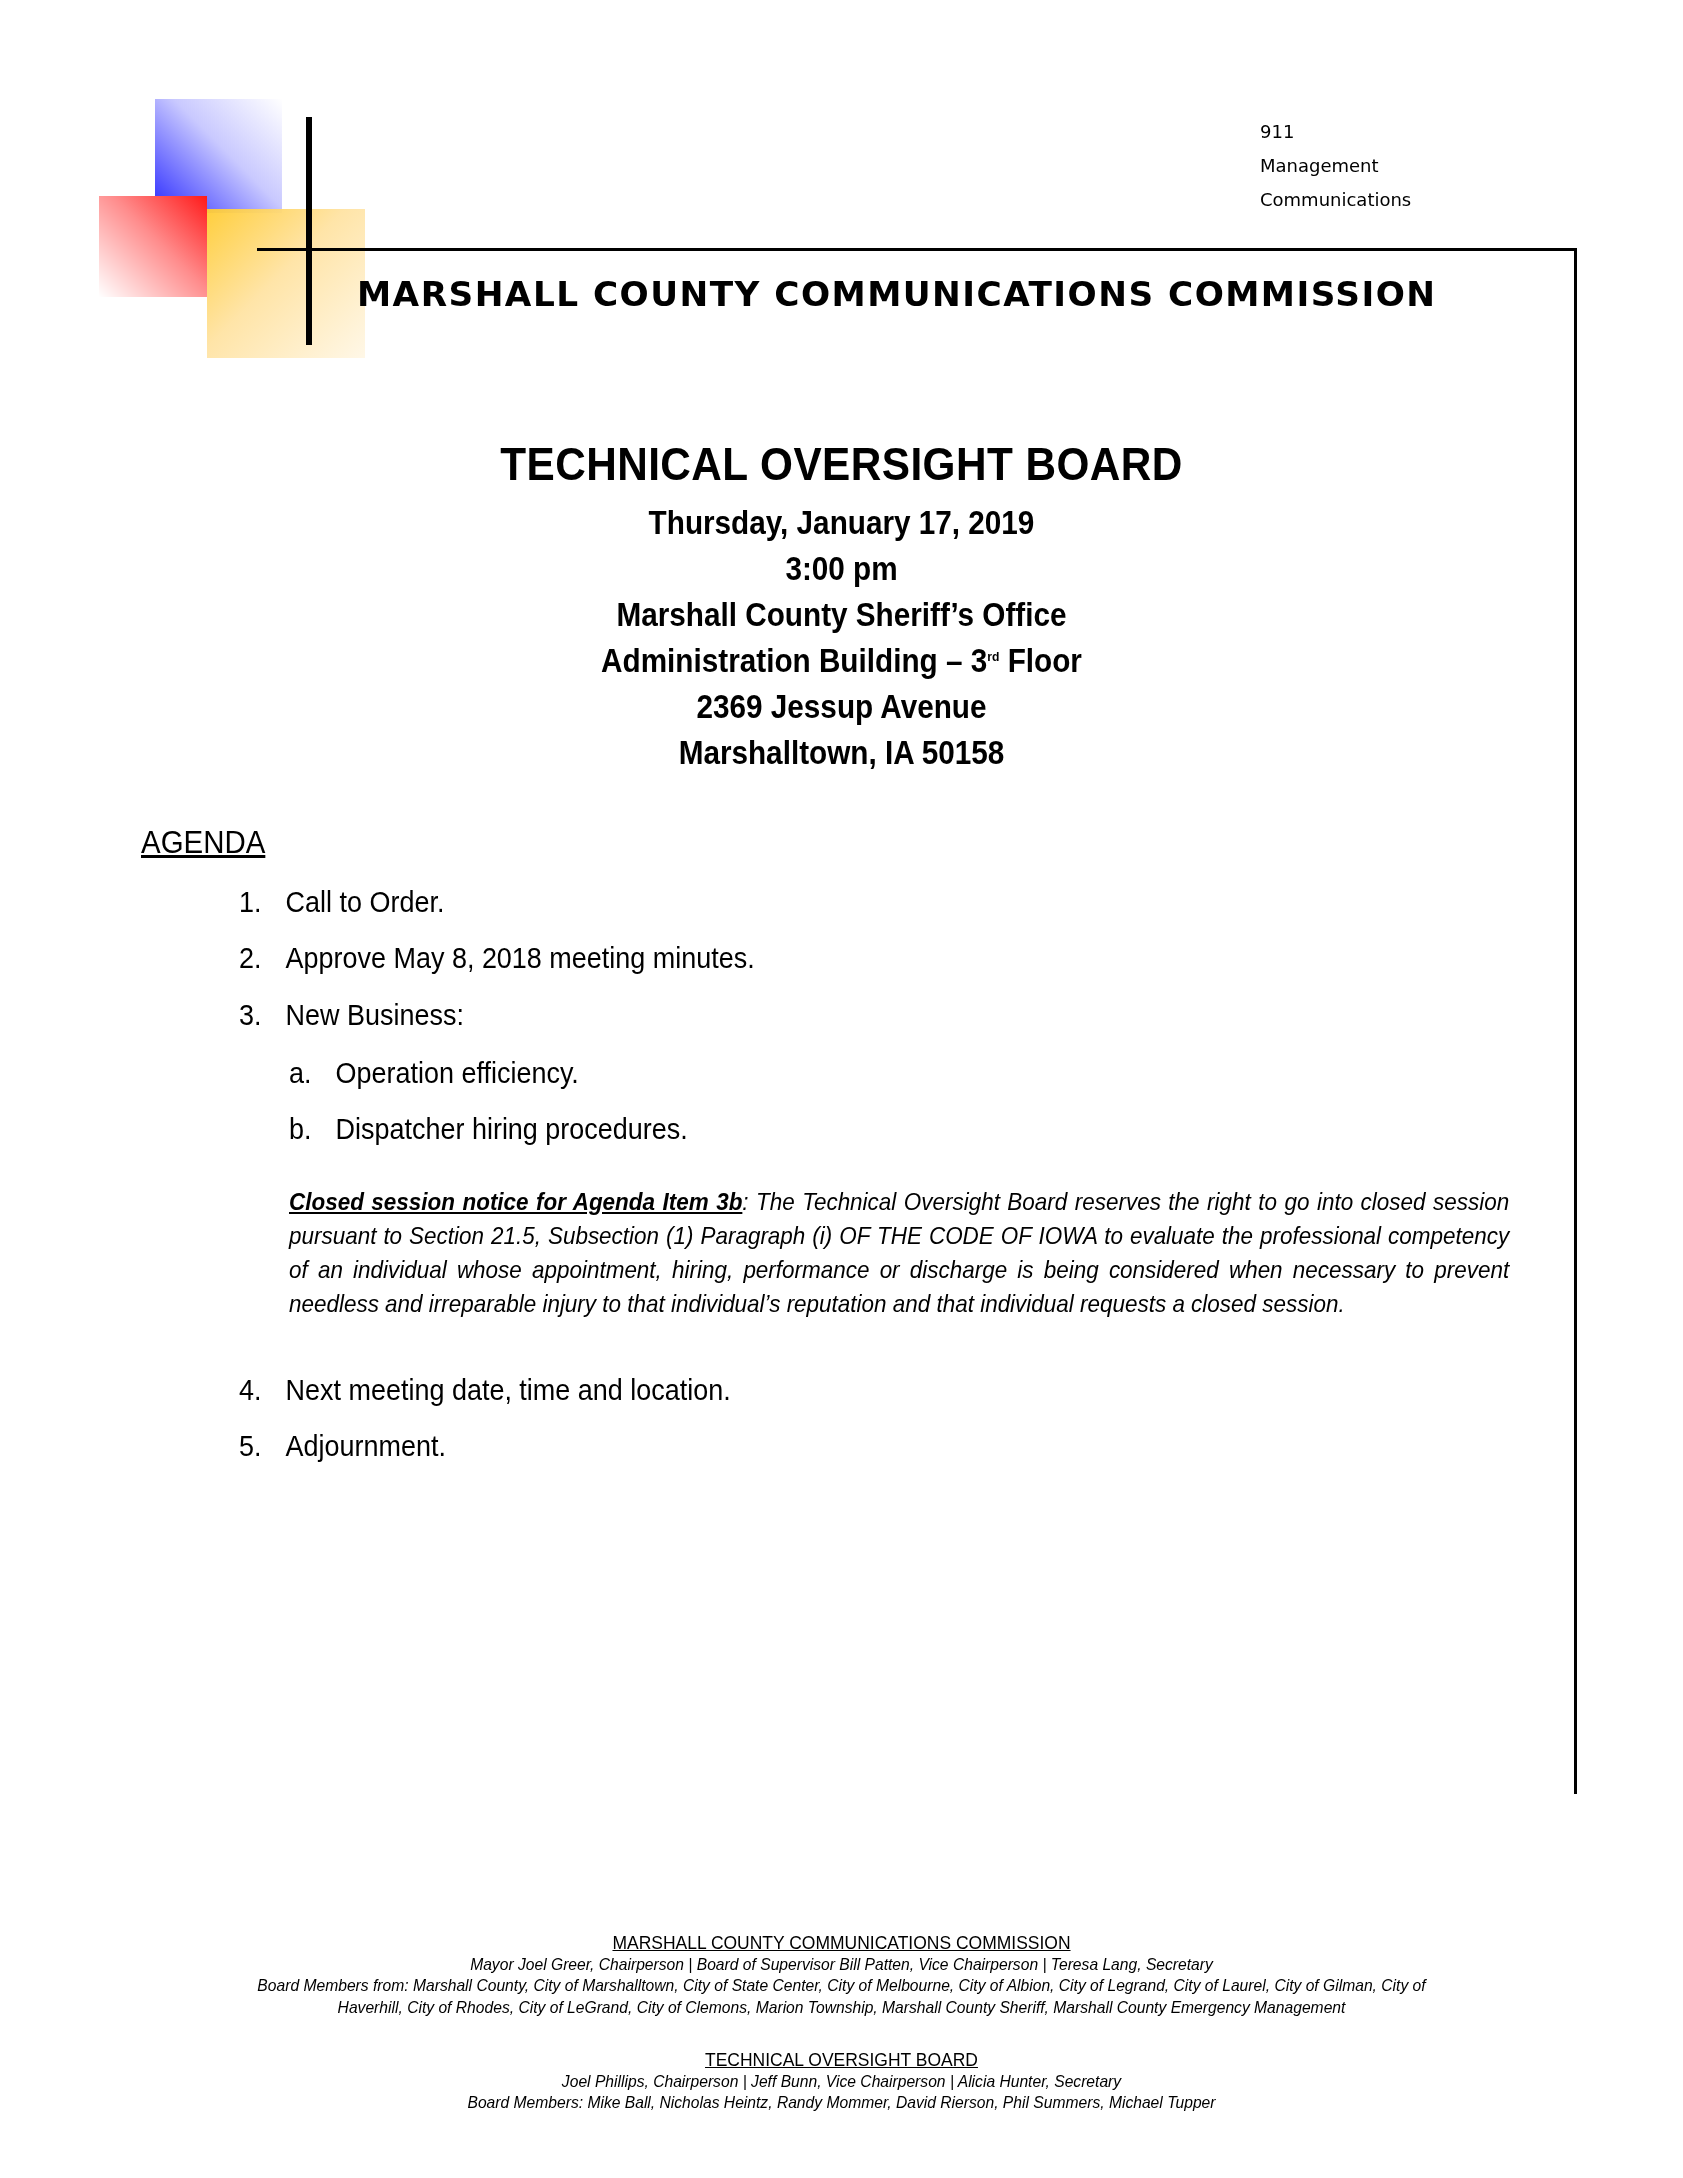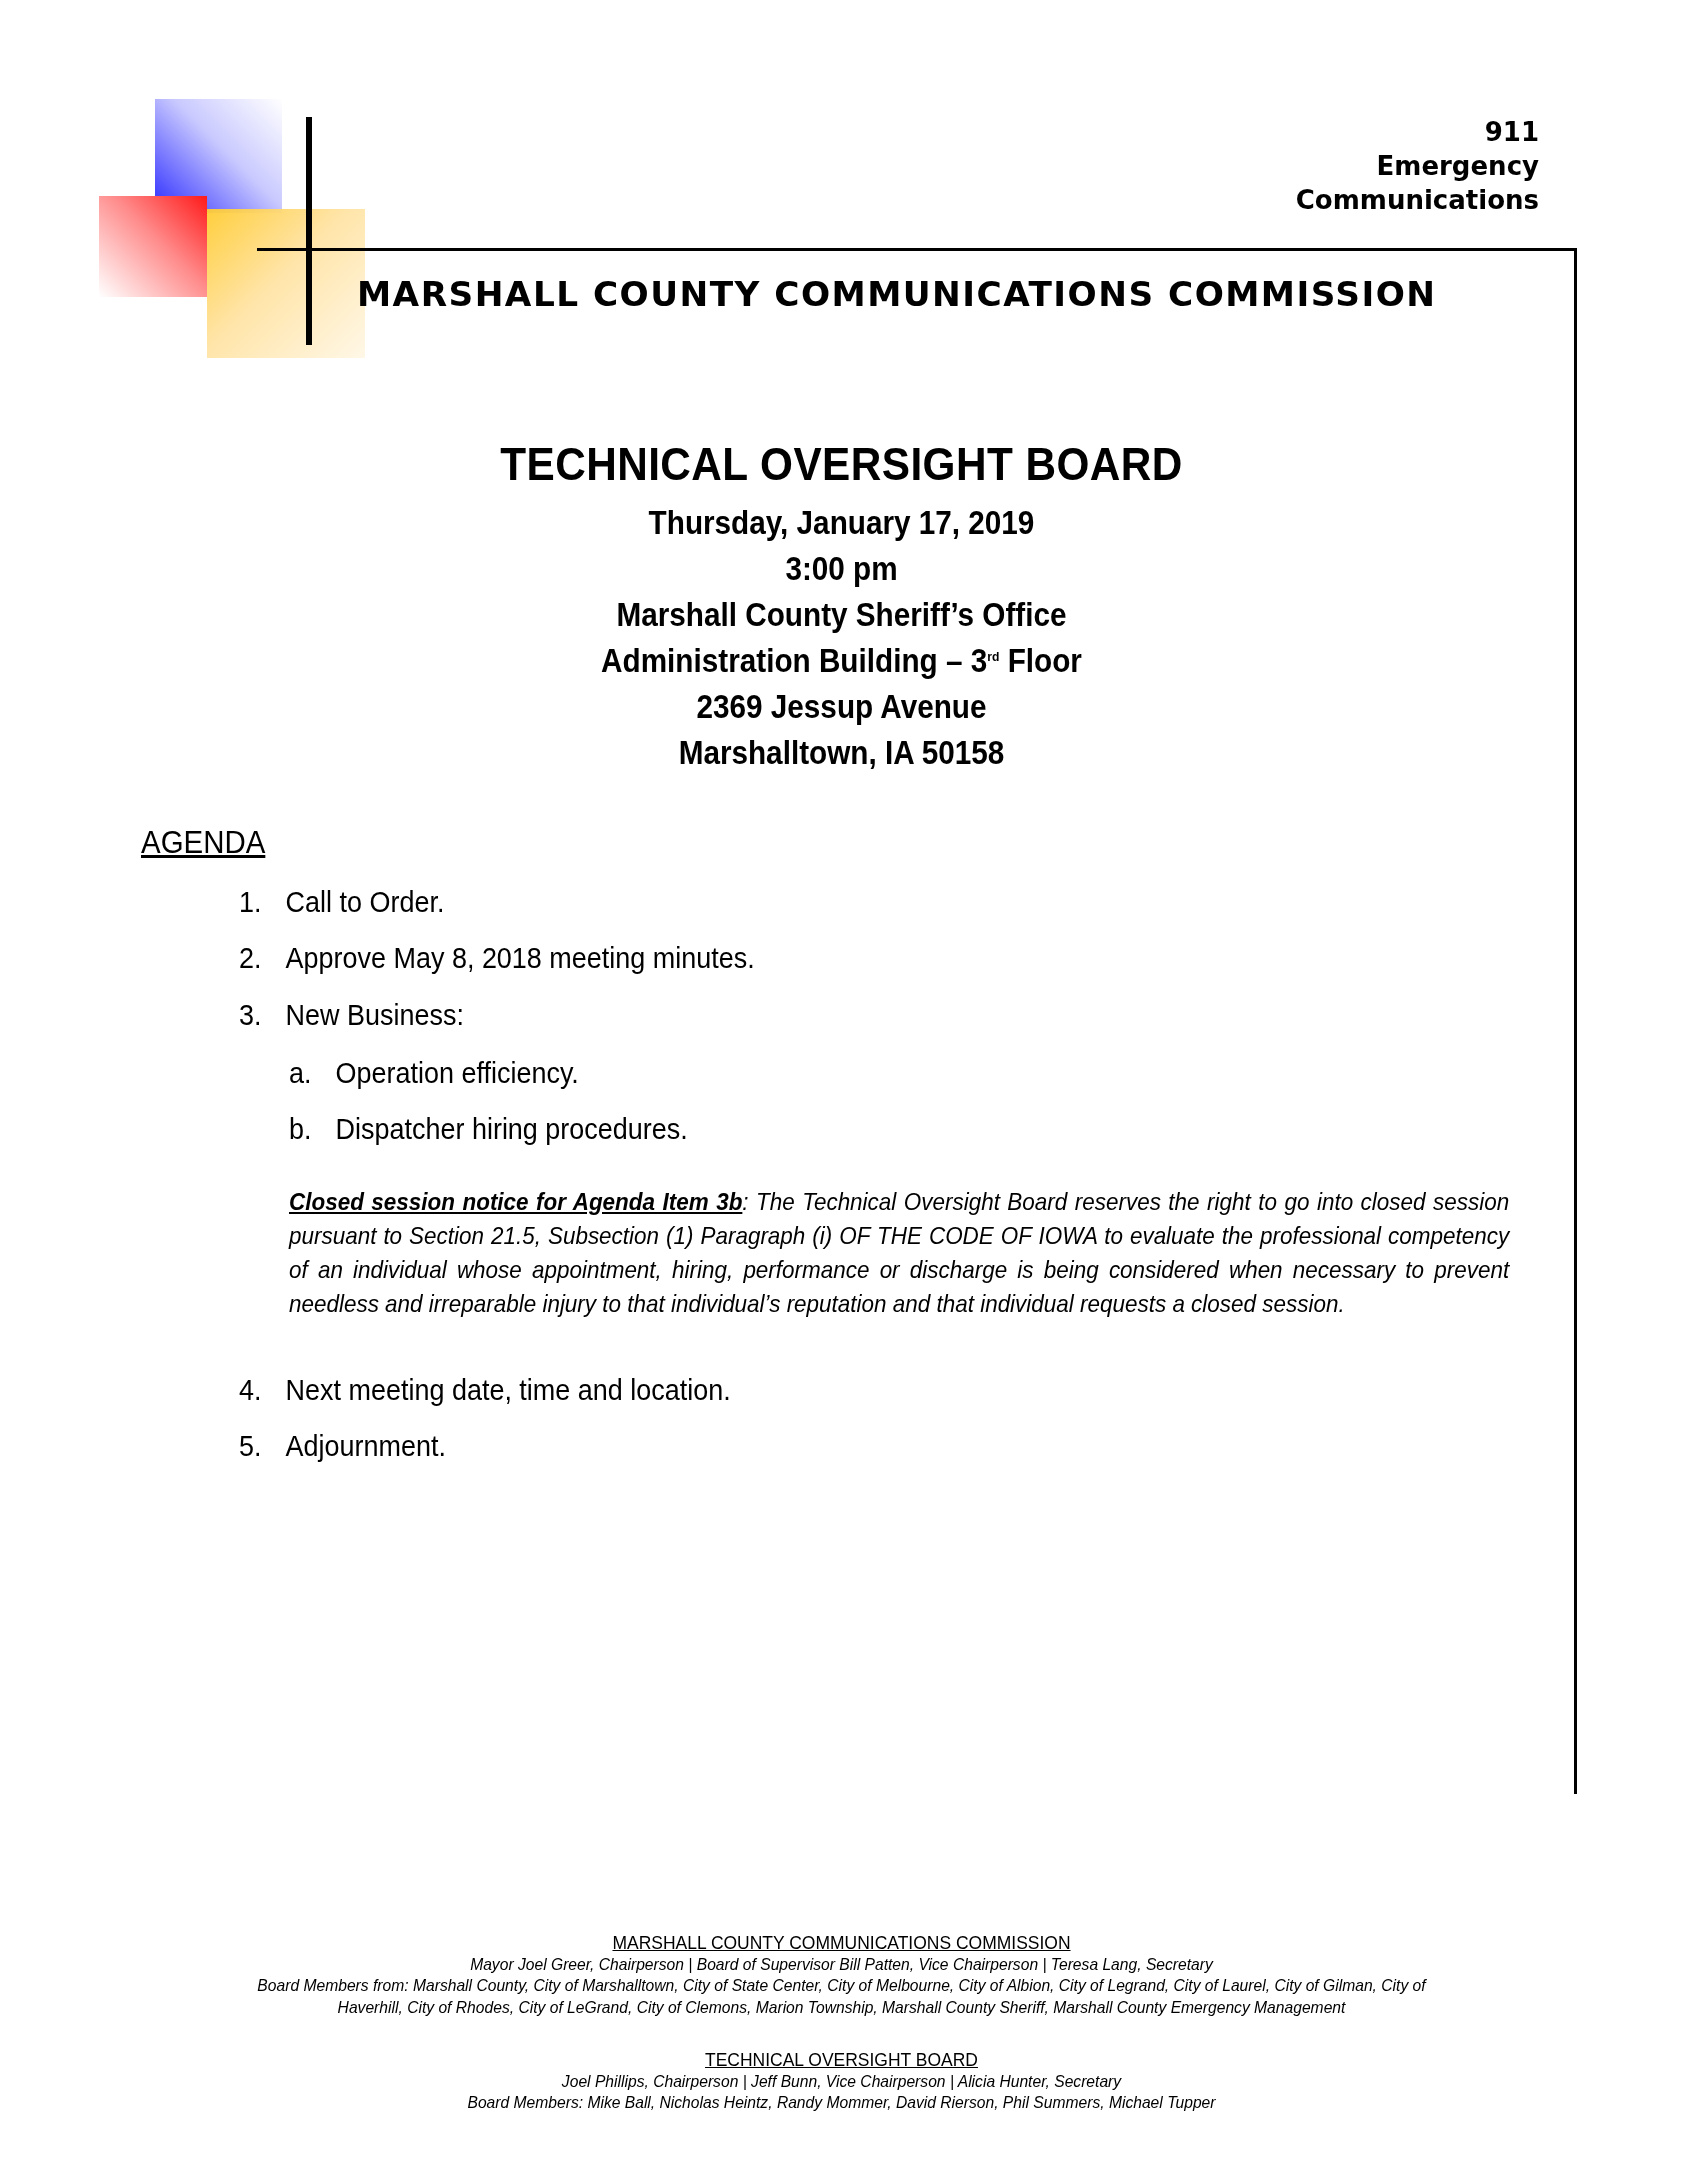--- a/index.html
+++ b/index.html
@@ -5,21 +5,21 @@
   html, body { margin:0; padding:0; background:#fff; }
   body { width:1683px; height:2178px; position:relative; overflow:hidden; font-family:"Liberation Sans", sans-serif; color:#000; }
   .abs { position:absolute; }
   .sq-blue { left:155px; top:99px; width:127px; height:114px; background:linear-gradient(225deg, #ffffff 0%, #c9c9ff 45%, #2a2aff 100%); }
   .sq-red { left:99px; top:196px; width:108px; height:101px; background:linear-gradient(225deg, #ff1a1a 0%, #ff8c8c 45%, #ffffff 100%); }
   .sq-yellow { left:207px; top:209px; width:158px; height:149px; background:linear-gradient(135deg, #ffcc33 0%, #ffe3a3 45%, #fff7e6 100%); opacity:.95; }
   .vbar { left:306px; top:117px; width:6.3px; height:228px; background:#000; }
   .hline { left:257px; top:248px; width:1320px; height:2.7px; background:#000; }
   .rline { left:1574px; top:248px; width:2.7px; height:1546px; background:#000; }
   .org-name { left:357px; top:275px; font-family:"DejaVu Sans", sans-serif; font-weight:bold; font-size:33px; letter-spacing:1.4px; white-space:nowrap; transform:scaleX(1.04); transform-origin:left; }
-  .badge { left:1260px; top:115px; width:279px; text-align:right; font-family:"DejaVu Sans", sans-serif; font-weight:bold; font-size:26px; line-height:34px; }
+  .badge { left:1260px; top:115px; width:279px; text-align:left; font-family:"DejaVu Sans", sans-serif; font-weight:normal; font-size:18px; line-height:34px; }
   .center-block { left:0; width:1683px; text-align:center; font-family:"Liberation Sans", sans-serif; }
   .title { top:436px; font-size:47px; font-weight:bold; letter-spacing:0.5px; transform:scaleX(0.9); }
   .info { top:500px; font-size:33px; font-weight:bold; line-height:46px; transform:scaleX(0.9); }
   .info div { white-space:nowrap; }
   sup { font-size:13.5px; vertical-align:top; position:relative; top:-3.6px; }
   .agenda-head { left:141px; top:824px; font-size:32px; text-decoration:underline; text-decoration-thickness:2.7px; transform:scaleX(0.92); transform-origin:left; }
   .item { font-size:29px; white-space:nowrap; transform:scaleX(0.93); transform-origin:left; }
   .num { position:absolute; left:0; }
   .notice { left:289px; top:1185px; width:1271px; font-size:23.4px; font-style:italic; line-height:34px; text-align:justify; transform:scaleX(0.96); transform-origin:left; }
   .notice .lead { font-weight:bold; text-decoration:underline; }
@@ -33,21 +33,21 @@
 <div class="abs sq-red"></div>
 <div class="abs sq-yellow"></div>
 <div class="abs vbar"></div>
 <div class="abs hline"></div>
 <div class="abs rline"></div>
 
 <div class="abs org-name">MARSHALL COUNTY COMMUNICATIONS COMMISSION</div>
 
 <div class="abs badge">
   <div>911</div>
-  <div>Emergency</div>
+  <div>Management</div>
   <div>Communications</div>
 </div>
 
 <div class="abs center-block title">TECHNICAL OVERSIGHT BOARD</div>
 <div class="abs center-block info">
   <div>Thursday, January 17, 2019</div>
   <div>3:00 pm</div>
   <div>Marshall County Sheriff’s Office</div>
   <div><span>Administration Building – 3</span><sup>rd</sup><span> Floor</span></div>
   <div>2369 Jessup Avenue</div>

